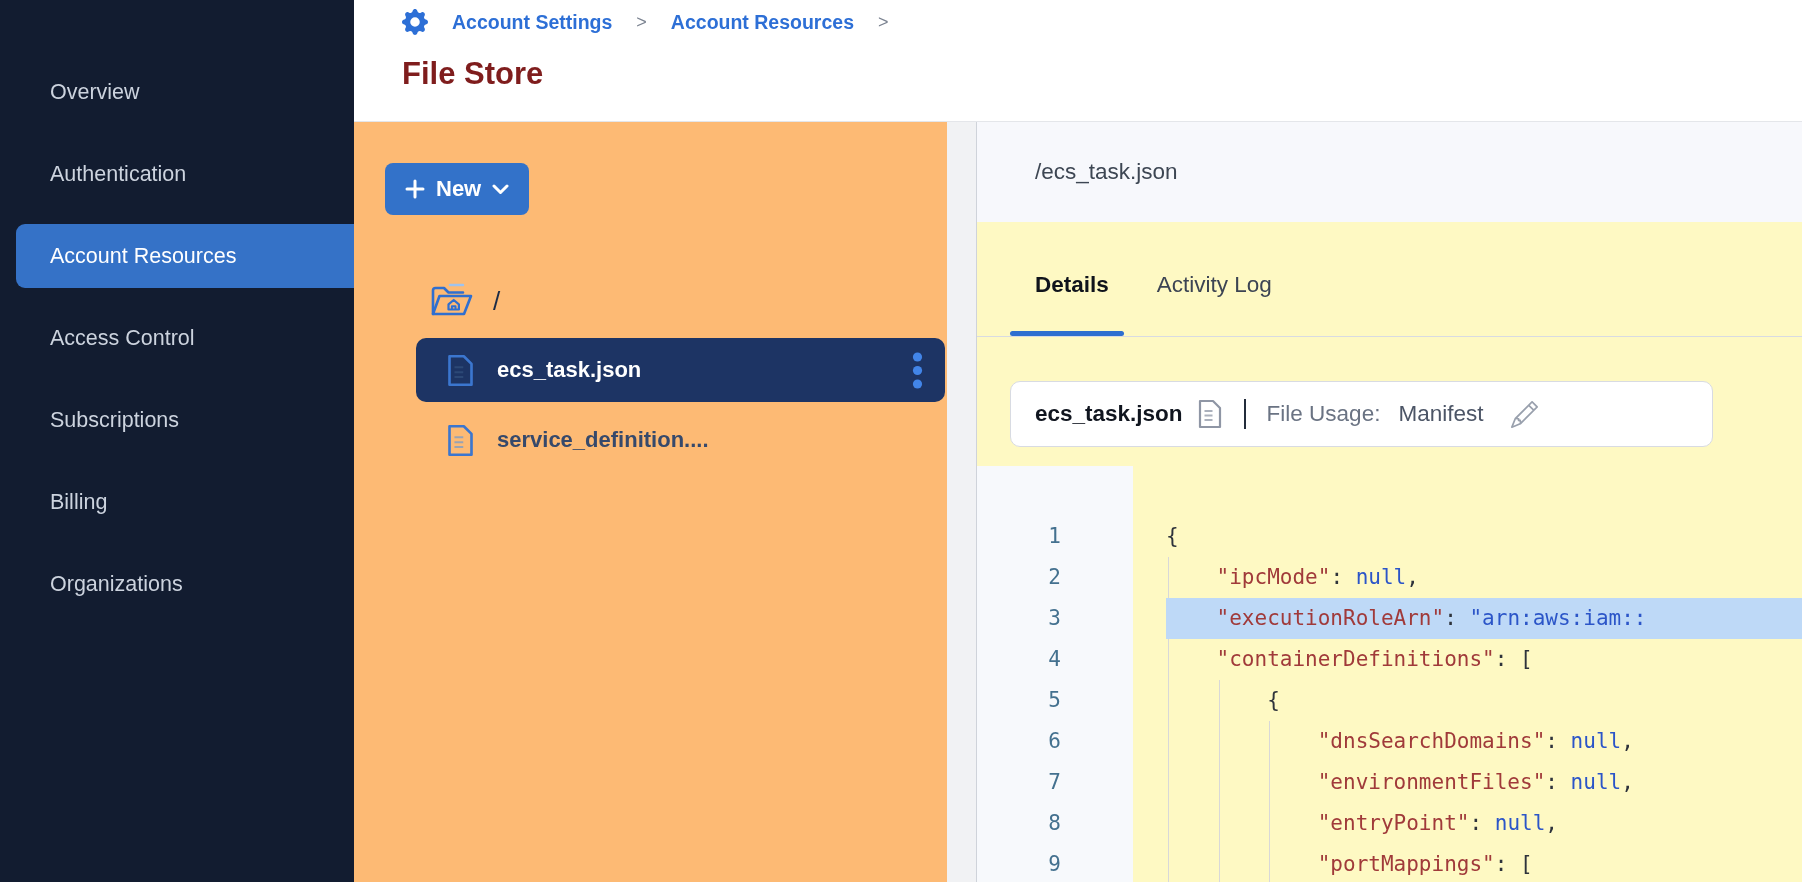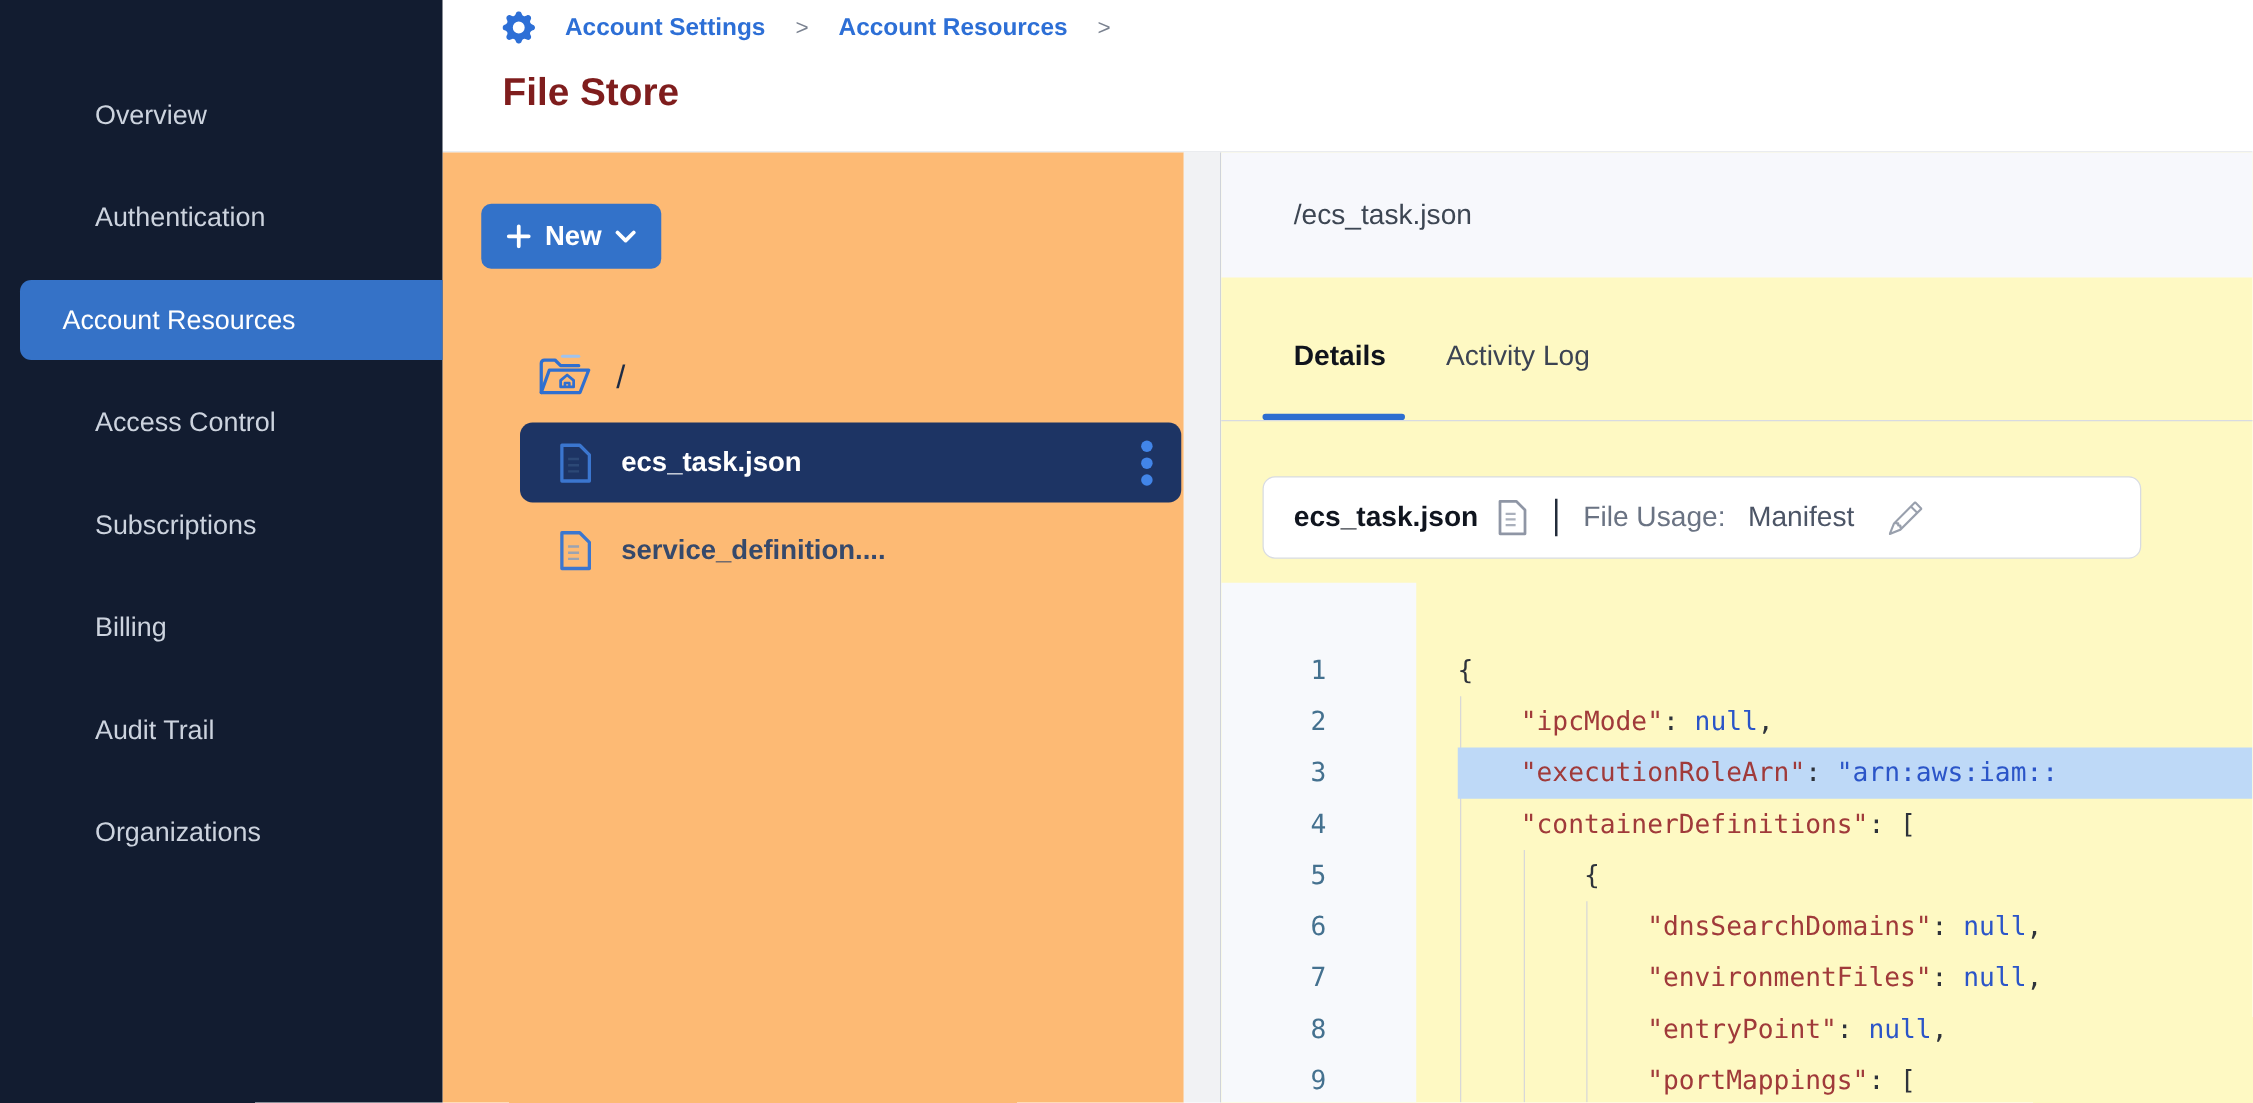--- a/index.html
+++ b/index.html
@@ -2,21 +2,21 @@
 <html><head>
 <meta charset="utf-8">
 <style>
   html,body{margin:0;padding:0}
   body{width:1802px;height:882px;position:relative;overflow:hidden;background:#fff;
        font-family:"Liberation Sans",sans-serif;color:#20262e}
 
   
   .sidebar{position:absolute;left:0;top:0;width:354px;height:882px;background:#121c30;
            box-sizing:border-box;padding-top:60px;z-index:5}
-  .nav-item{height:64px;margin-bottom:18px;display:flex;align-items:center;padding-left:76px;
+  .nav-item{height:64px;margin-bottom:18px;display:flex;align-items:center;padding-left:50px;
             color:#ccd3de;font-size:21.5px;cursor:pointer}
   .nav-item.active{background:#3572c7;color:#fff;margin-left:16px;padding-left:34px;
                    border-radius:9px 0 0 9px;font-weight:500}
 
   
   .header{position:absolute;left:354px;top:0;right:0;height:122px;background:#fff;
           border-bottom:1px solid #e4e6ea;box-sizing:border-box}
   .breadcrumb{position:absolute;left:48px;top:9px;display:flex;align-items:center;gap:24px;
               font-size:19.5px;font-weight:600;white-space:nowrap}
   .crumb{color:#2d6fd6;cursor:pointer}
@@ -82,21 +82,20 @@
 <body>
 
 <nav class="sidebar">
 
 <div class="nav-item">Overview</div>
     <div class="nav-item">Authentication</div>
     <div class="nav-item active">Account Resources</div>
     <div class="nav-item">Access Control</div>
     <div class="nav-item">Subscriptions</div>
     <div class="nav-item">Billing</div>
-    <div class="nav-item">Audit Trail</div>
     <div class="nav-item">Organizations</div>
   </nav>
 
 <header class="header">
   <div class="breadcrumb">
     <span style="display:flex">
       <svg width="26" height="26" viewBox="0 0 16 16">
           <path fill="#2d6fd6" fill-rule="evenodd" d="M9.405 1.05c-.413-1.4-2.397-1.4-2.81 0l-.1.34a1.464 1.464 0 0 1-2.105.872l-.31-.17c-1.283-.698-2.686.705-1.987 1.987l.169.311c.446.82.023 1.841-.872 2.105l-.34.1c-1.4.413-1.4 2.397 0 2.81l.34.1a1.464 1.464 0 0 1 .872 2.105l-.17.31c-.698 1.283.705 2.686 1.987 1.987l.311-.169a1.464 1.464 0 0 1 2.105.872l.1.34c.413 1.4 2.397 1.4 2.81 0l.1-.34a1.464 1.464 0 0 1 2.105-.872l.31.17c1.283.698 2.686-.705 1.987-1.987l-.169-.311a1.464 1.464 0 0 1 .872-2.105l.34-.1c1.4-.413 1.4-2.397 0-2.81l-.34-.1a1.464 1.464 0 0 1-.872-2.105l.17-.31c.698-1.283-.705-2.686-1.987-1.987l-.311.169a1.464 1.464 0 0 1-2.105-.872l-.1-.34zM8 10.93a2.93 2.93 0 1 1 0-5.86 2.93 2.93 0 0 1 0 5.86z"></path>
         </svg>
     </span>

